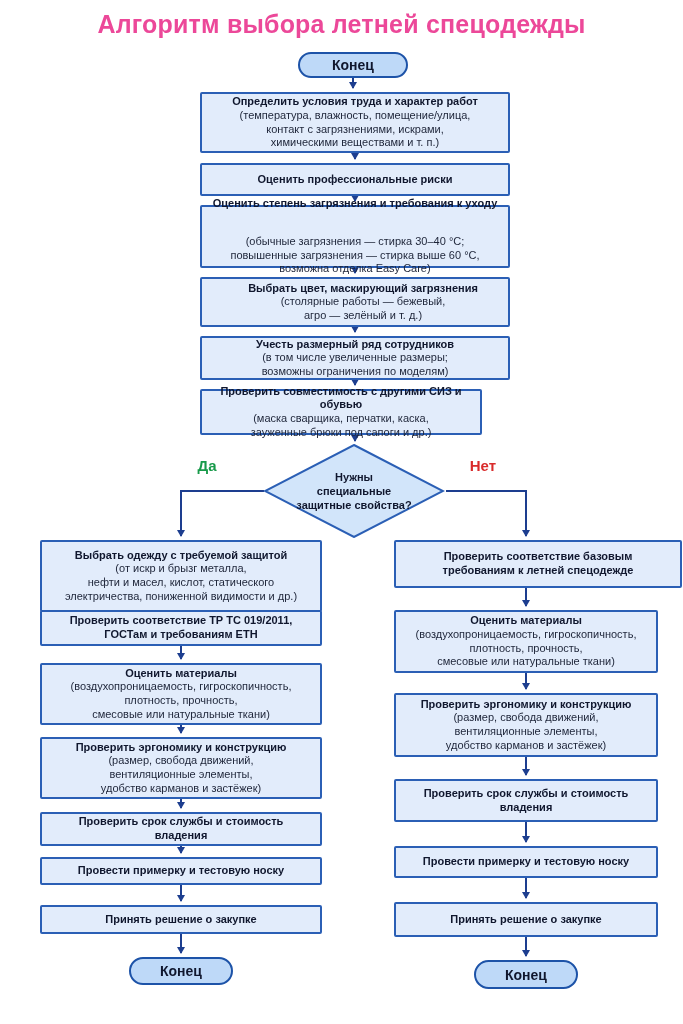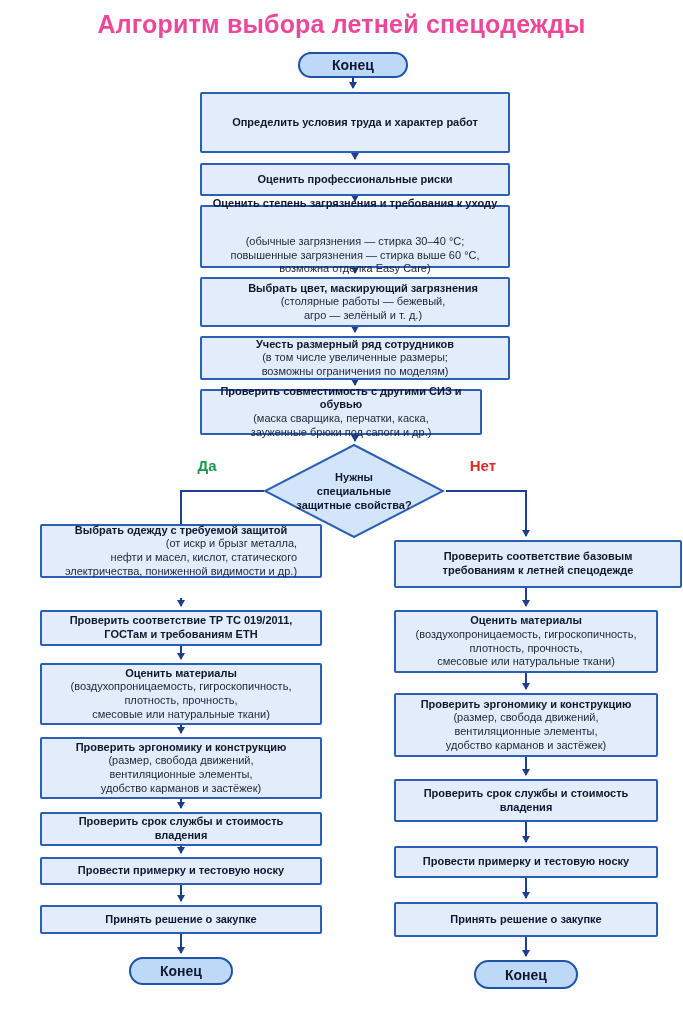--- a/index.html
+++ b/index.html
@@ -125,20 +125,23 @@
       <line x1="526" y1="937" x2="526" y2="956" marker-end="url(#arrow)"></line>
     </g>
   </svg>
 
   <div class="node terminator" style="left:298px; top:52px; width:110px; height:26px;">
     <span>Конец</span>
   </div>
 
   <div class="node box" style="left:200px; top:92px; width:310px; height:61px;">
     <div class="box-title">Определить условия труда и характер работ</div>
+    <div class="box-note">(температура, влажность, помещение/улица,
+контакт с загрязнениями, искрами,
+химическими веществами и т. п.)</div>
   </div>
 
   <div class="node box" style="left:200px; top:163px; width:310px; height:33px;">
     <div class="box-title">Оценить профессиональные риски</div>
   </div>
 
   <div class="node box" style="left:200px; top:205px; width:310px; height:63px;gap:24px;">
     <div class="box-title">Оценить степень загрязнения и требования к уходу</div>
     <div class="box-note">(обычные загрязнения — стирка 30–40 °C;
 повышенные загрязнения — стирка выше 60 °C,
@@ -168,21 +171,21 @@
       <polygon points="91,1 180,47 91,93 2,47" fill="#d2e5fa" stroke="#2b5fb5" stroke-width="2"></polygon>
     </svg>
     <div class="diamond-text">Нужны
 специальные
 защитные свойства?</div>
   </div>
 
   <div class="branch-label yes" style="left:189px; top:457px; width:36px;">Да</div>
   <div class="branch-label no" style="left:456px; top:457px; width:40px;text-align:right;">Нет</div>
 
-  <div class="node box" style="left:40px; top:524px; width:282px; height:54px;text-align:right;">
+  <div class="node box" style="left:40px; top:540px; width:282px; height:72px;">
     <div class="box-title">Выбрать одежду с требуемой защитой</div>
     <div class="box-note">(от искр и брызг металла,
 нефти и масел, кислот, статического
 электричества, пониженной видимости и др.)</div>
   </div>
 
   <div class="node box" style="left:40px; top:610px; width:282px; height:36px;">
     <div class="box-title">Проверить соответствие ТР ТС 019/2011,
 ГОСТам и требованиям ЕТН</div>
   </div>

